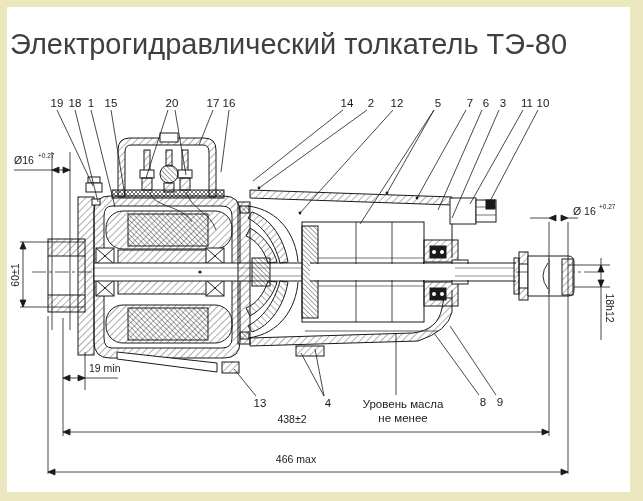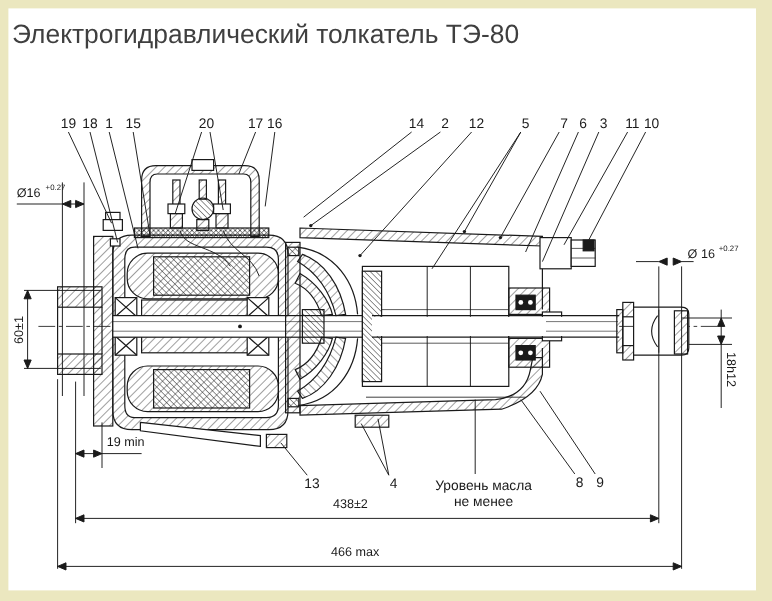--- a/index.html
+++ b/index.html
@@ -7,22 +7,22 @@
     width:643px;height:501px;position:relative;
     background:#ebe7bf;
     font-family:"Liberation Sans", sans-serif;
     overflow:hidden;
   }
   .panel{
     position:absolute;left:7px;top:7px;right:13px;bottom:9px;
     background:#ffffff;
   }
   h1.title{
-    position:absolute;left:10px;top:16px;margin:0;
-    font-size:22px;font-weight:500;color:#3f3f3f;
+    position:absolute;left:10px;top:28px;margin:0;
+    font-size:29px;font-weight:500;color:#3f3f3f;
     letter-spacing:0px;white-space:nowrap;text-align:center;
   }
   svg.draw{position:absolute;left:0;top:0;}
   text{fill:#1a1a1a;}
   .lbl{font-size:11.5px;}
   .dim{font-size:10.5px;}
   .tol{font-size:6.5px;}
   .ann{font-size:11.5px;}
 </style>
 </head>

